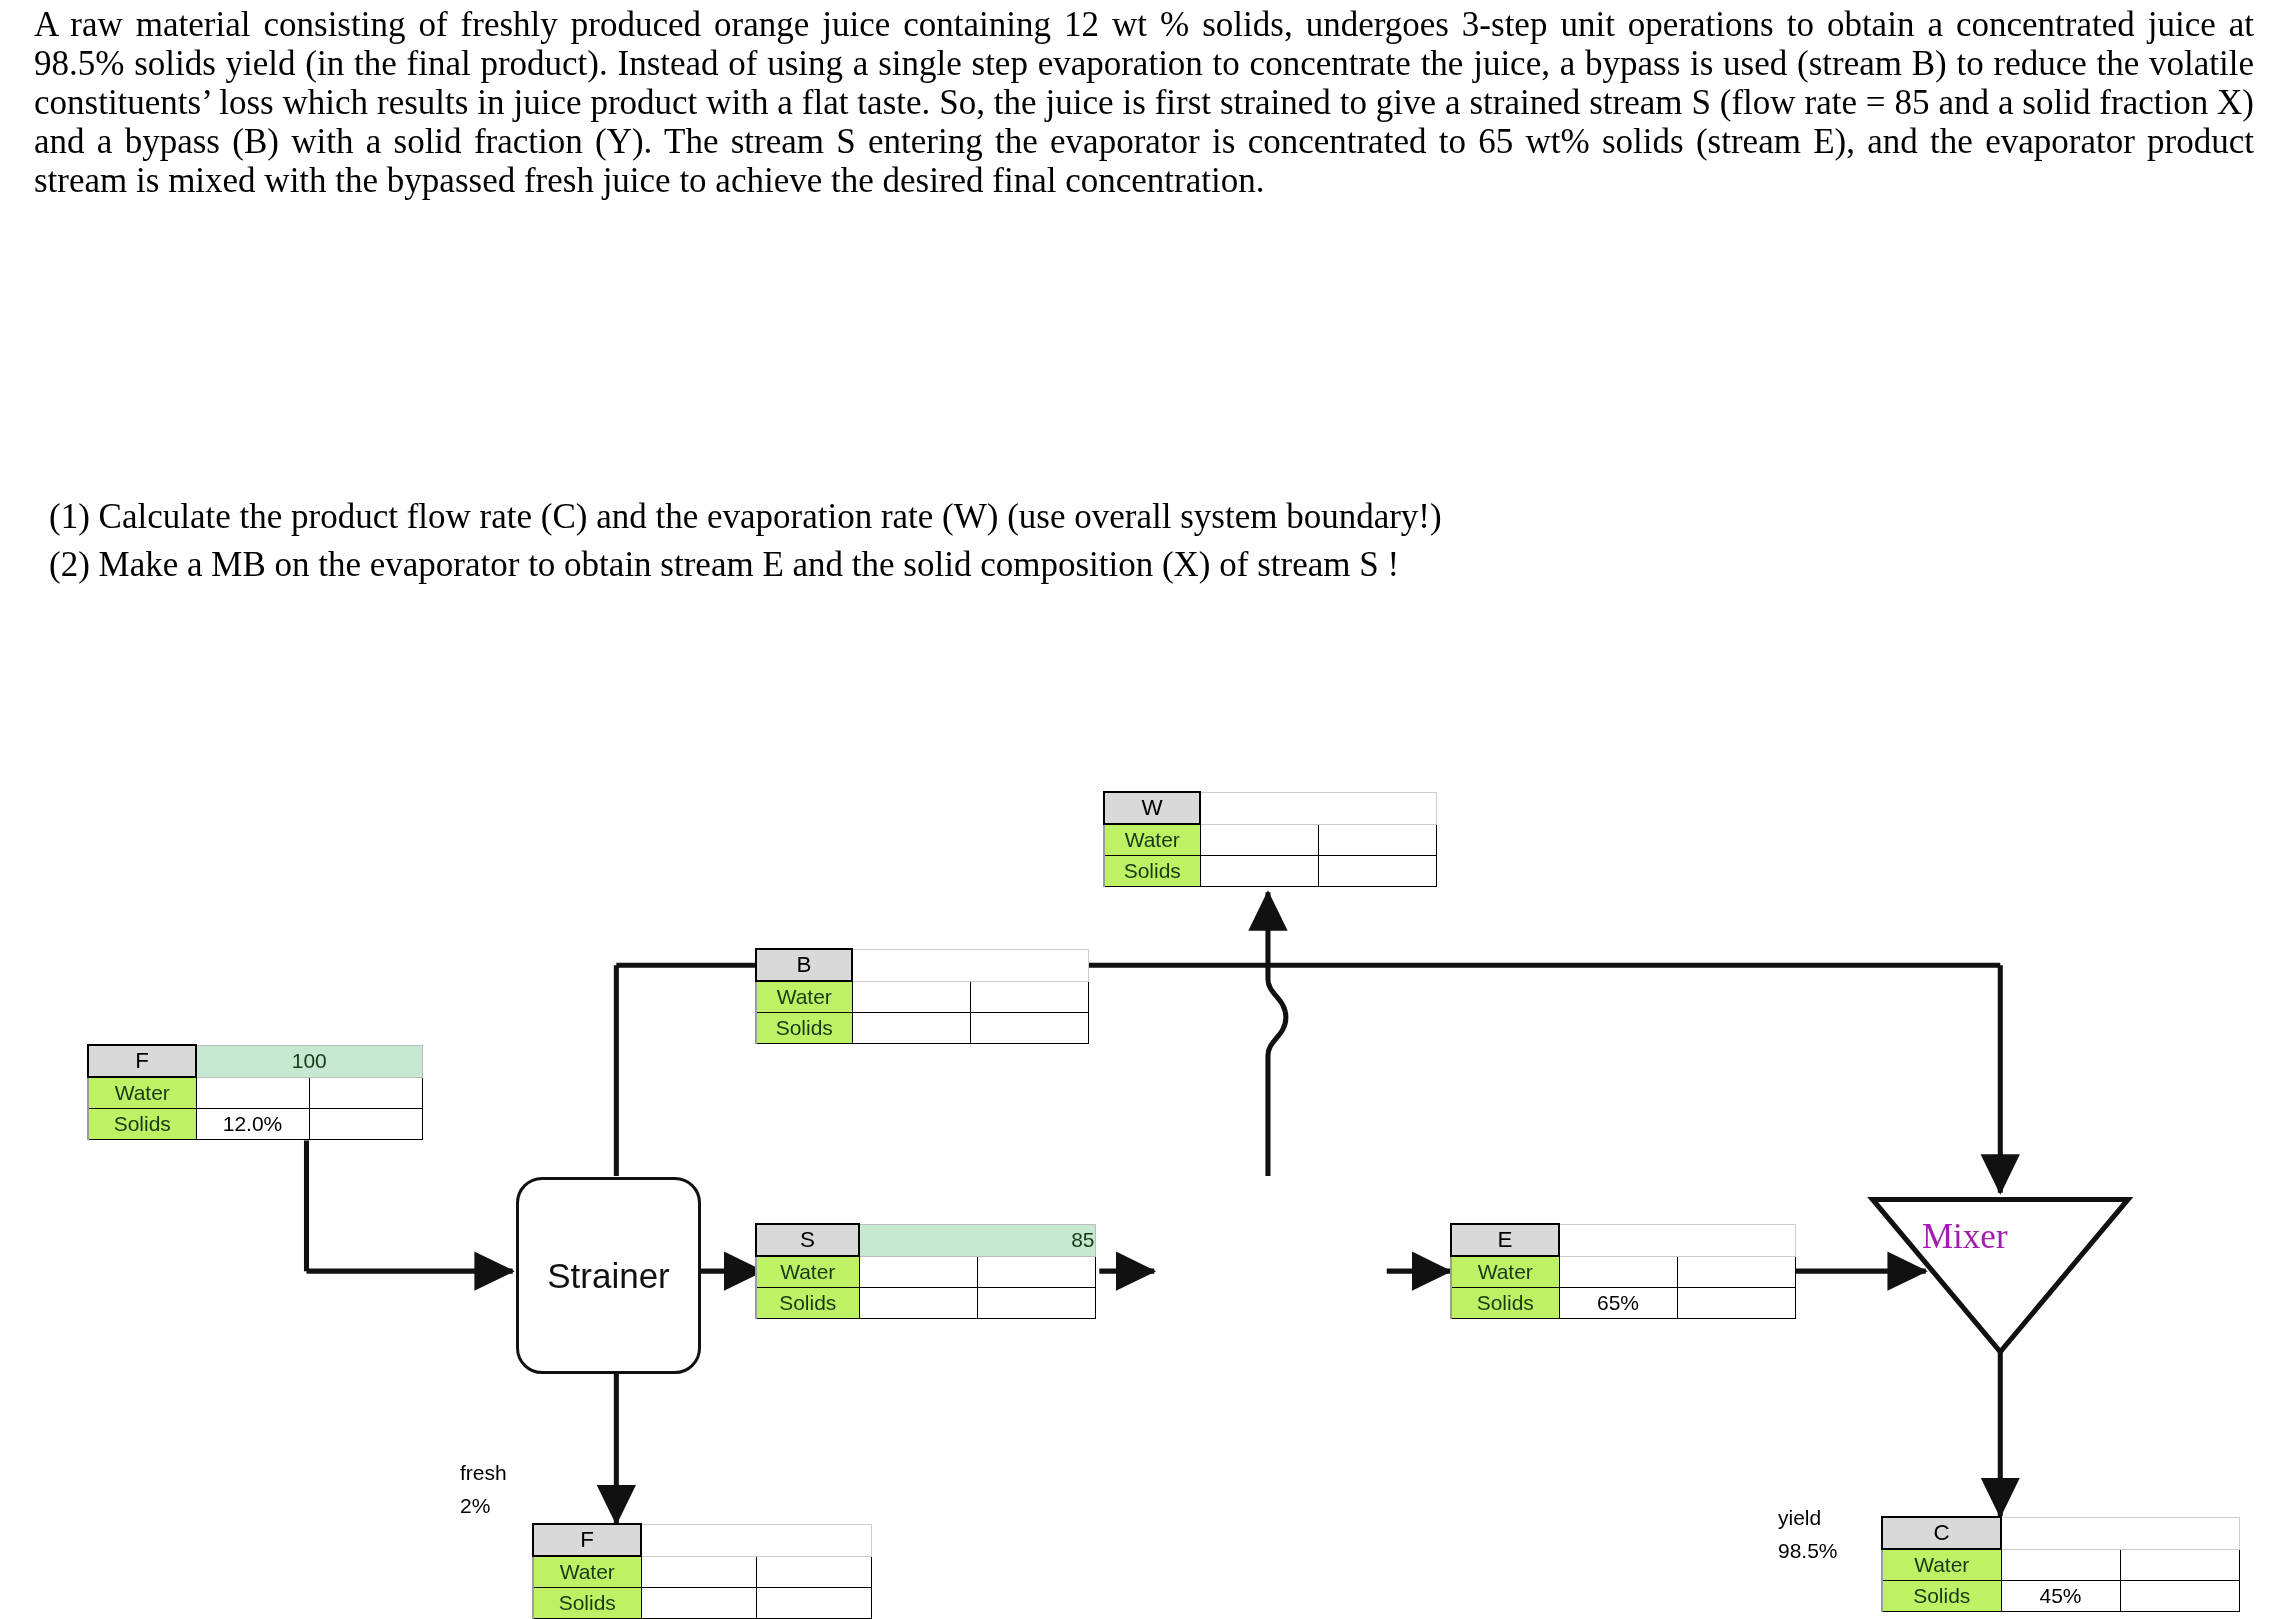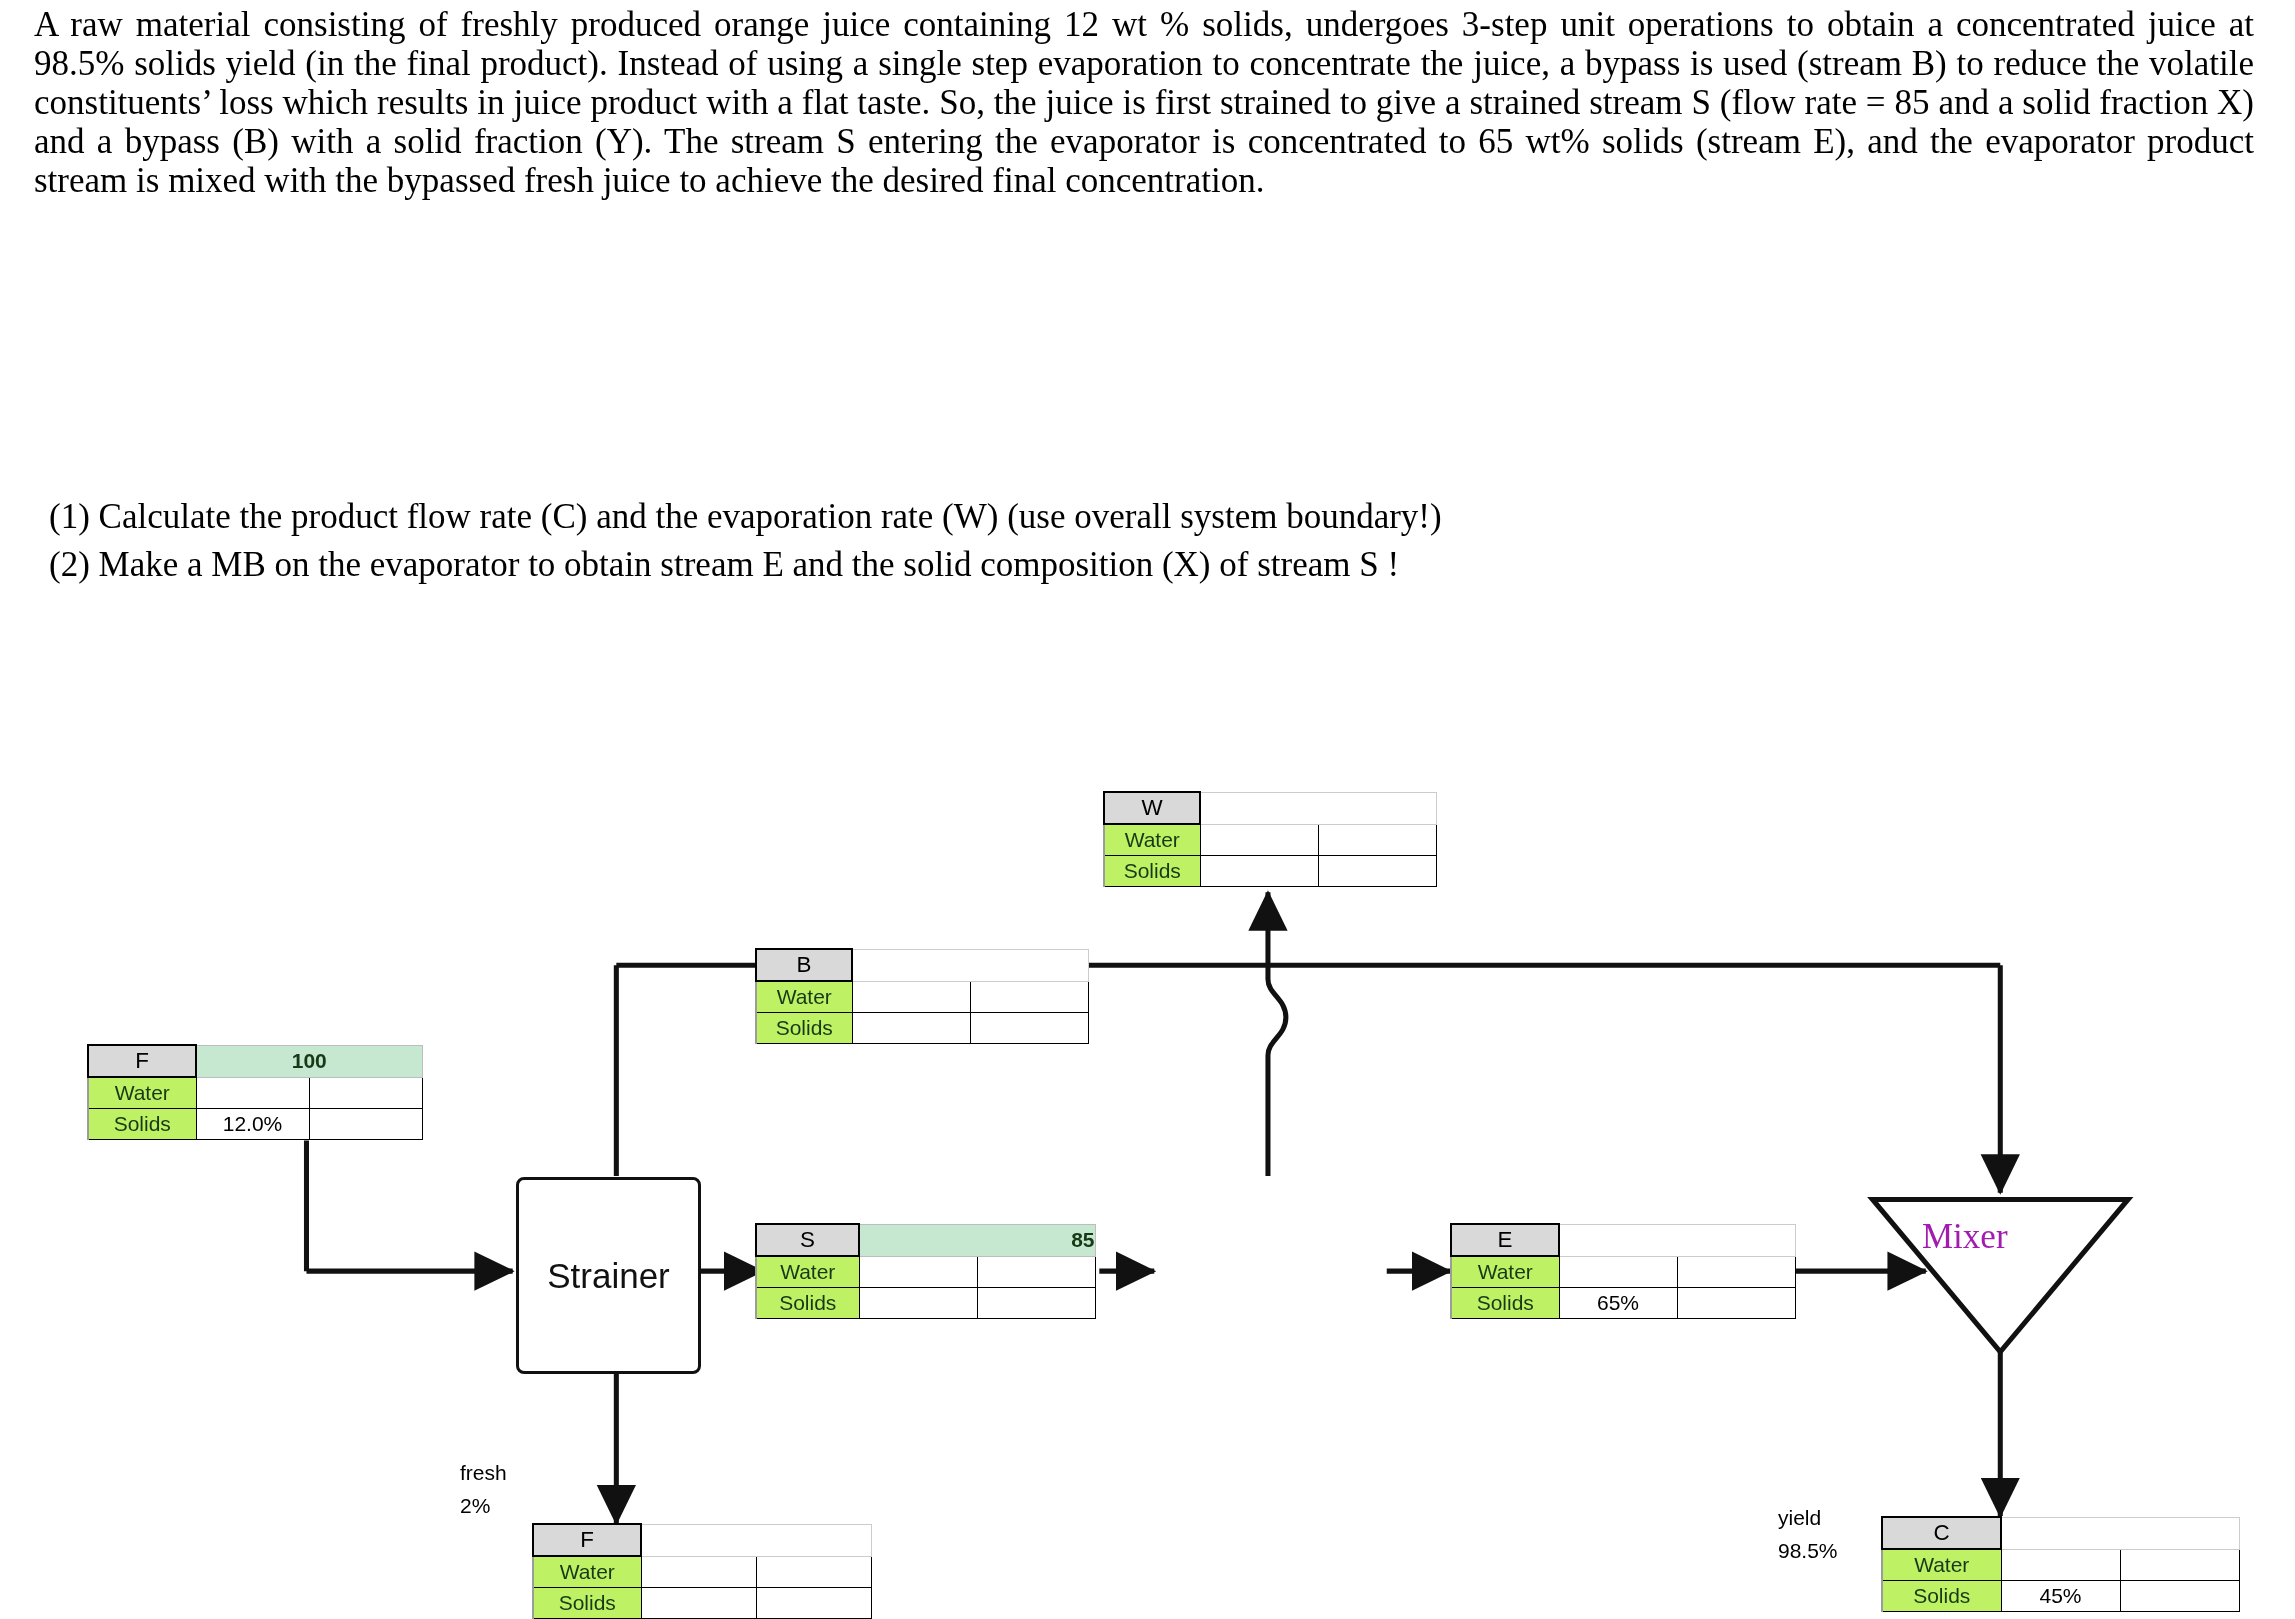--- a/index.html
+++ b/index.html
@@ -20,26 +20,26 @@
   #wires{position:absolute;left:0;top:0;width:2295px;height:1620px;}
 
   
   .stbl{position:absolute;border-collapse:collapse;
         font-family:"Liberation Sans",sans-serif;}
   .stbl td{border:1.1px solid #000;height:30px;padding:0;text-align:center;
            vertical-align:middle;font-size:21px;background:#ffffff;}
   .stbl td.lbl{background:#d9d9d9;font-size:22.4px;border:2.8px solid #000;}
   .stbl td.rowlbl{background:#bef264;color:#163a16;font-size:21px;
                   border-left:2.2px solid #9c9c9c;border-right:1.7px solid #000;}
-  .stbl td.hdrval{background:#c6e8d0;color:#163a16;border:1.1px solid #bdbdbd;font-weight:bold;}
+  .stbl td.hdrval{background:#c6e8d0;color:#163a16;border:1.1px solid #bdbdbd;}
   .stbl td.hdrblank{background:#ffffff;border:1.1px solid #cccccc;}
   .stbl td.v{background:#ffffff;}
 
   
-  .unitbox{position:absolute;border:3.9px solid #111;border-radius:8px;
+  .unitbox{position:absolute;border:3.9px solid #111;border-radius:26px;
            background:#fff;display:flex;align-items:center;justify-content:center;
            font-family:"Liberation Sans",sans-serif;font-size:35px;color:#111;}
   .sidelbl{position:absolute;font-family:"Liberation Sans",sans-serif;
            font-size:21px;color:#000;text-align:left;line-height:1.55;}
   .mixerlbl{position:absolute;font-family:Liberation Serif, serif;
             font-size:35px;color:#a21caf;}
 </style>
 </head>
 <body>
 

